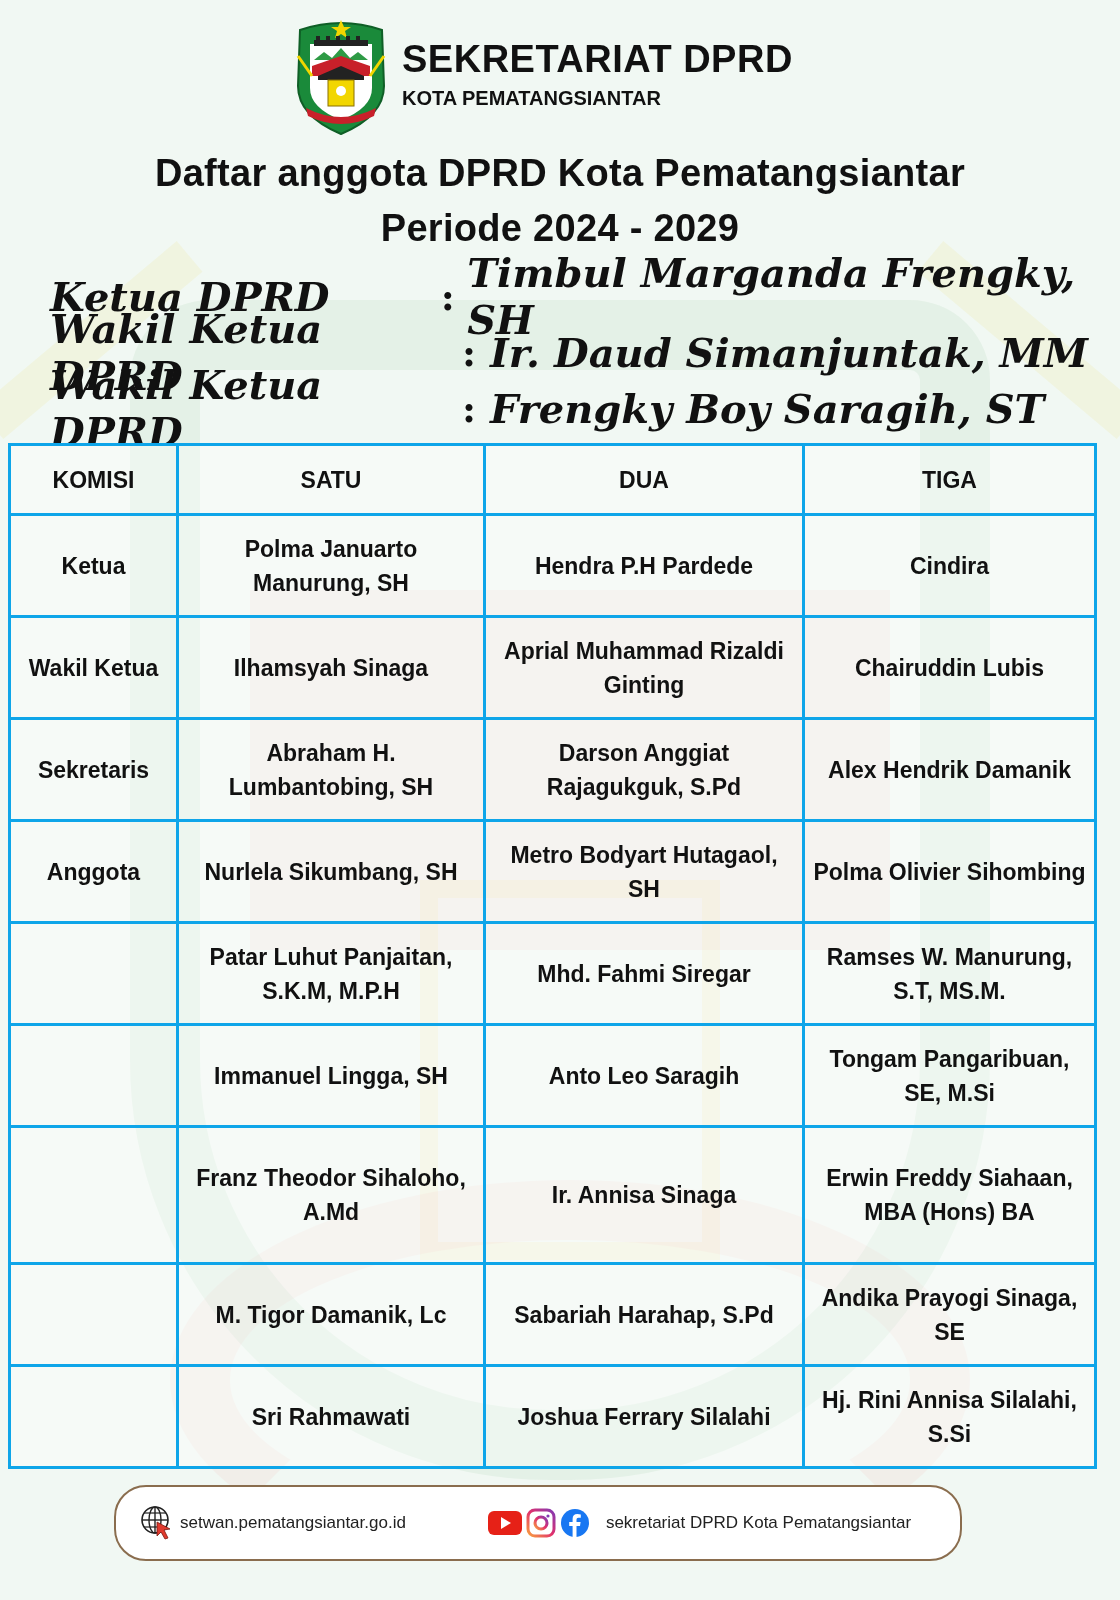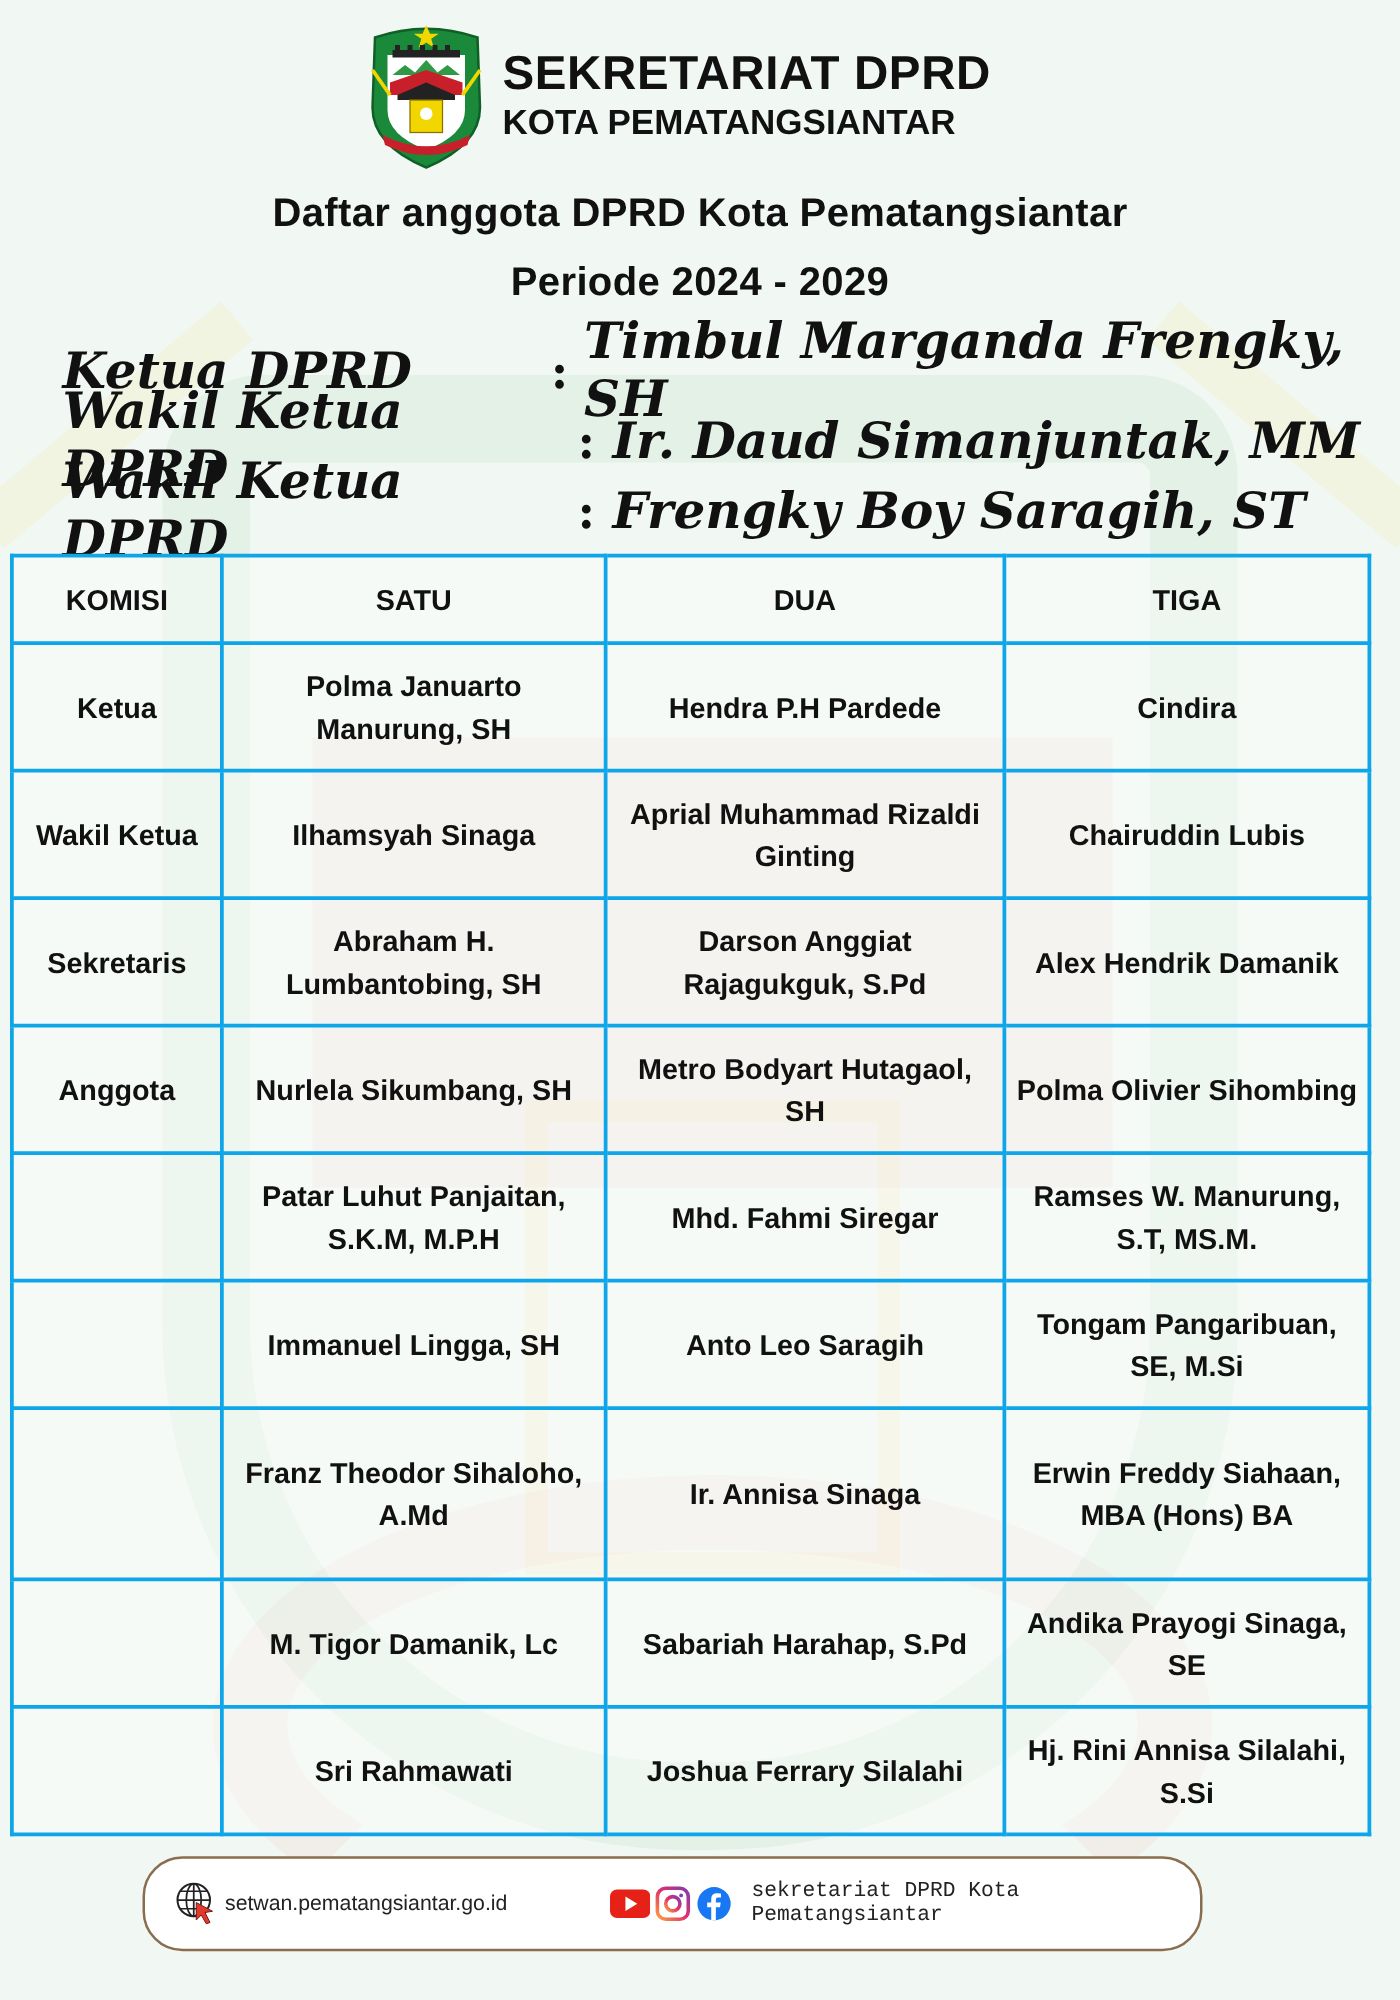--- a/index.html
+++ b/index.html
@@ -38,25 +38,25 @@
     border-radius: 50%;
     border: 60px solid rgba(230, 120, 120, 0.07);
     border-bottom-color: transparent;
   }
 
   
   .header { position: absolute; left: 292px; top: 16px; height: 120px; display: flex; align-items: center; justify-content: space-between; }
   .logo { width: 98px; height: 120px; }
   .org { margin-left: 12px; }
   .org-line1 { font-size: 38px; font-weight: bold; letter-spacing: 0.5px; line-height: 44px; color: #111; }
-  .org-line2 { font-size: 28px; font-weight: bold; line-height: 34px; color: #111; }
+  .org-line2 { font-size: 20px; font-weight: bold; line-height: 34px; color: #111; }
 
   .title {
     position: absolute; left: 0; width: 1120px; text-align: center;
-    font-size: 32px; font-weight: bold; color: #111; letter-spacing: 0.3px;
+    font-size: 38px; font-weight: bold; color: #111; letter-spacing: 0.3px;
   }
   .title1 { top: 152px; }
   .title2 { top: 207px; }
 
   .leaders { position: absolute; left: 50px; top: 268px; }
   .leader-row { display: flex; height: 56px; align-items: center; }
   .leader-role {
     width: 412px; font-family: "DejaVu Serif", serif; font-weight: bold;
     font-size: 40px; font-style: italic; color: #111;
   }
@@ -88,21 +88,21 @@
 
   
   .footer {
     position: absolute; left: 114px; top: 1485px; width: 848px; height: 76px;
     border: 2.5px solid #8a6d4e; border-radius: 32px;
     background: #ffffff;
     display: flex; align-items: center;
   }
   .f-web { display: flex; align-items: center; margin-left: 24px; }
   .f-text { font-size: 17px; color: #222; margin-left: 6px; }
-  .f-social { display: flex; align-items: center; margin-left: 82px; font-family: Liberation Mono, monospace; }
+  .f-social { display: flex; align-items: center; margin-left: 82px; }
   .f-social svg { margin-right: 4px; }
   .f-social .f-text { margin-left: 12px; }
 </style>
 </head>
 <body>
 
 <div class="wm wm-shield"></div>
 <div class="wm wm-red"></div>
 <div class="wm wm-yellow"></div>
 <div class="wm wm-diag1"></div>

